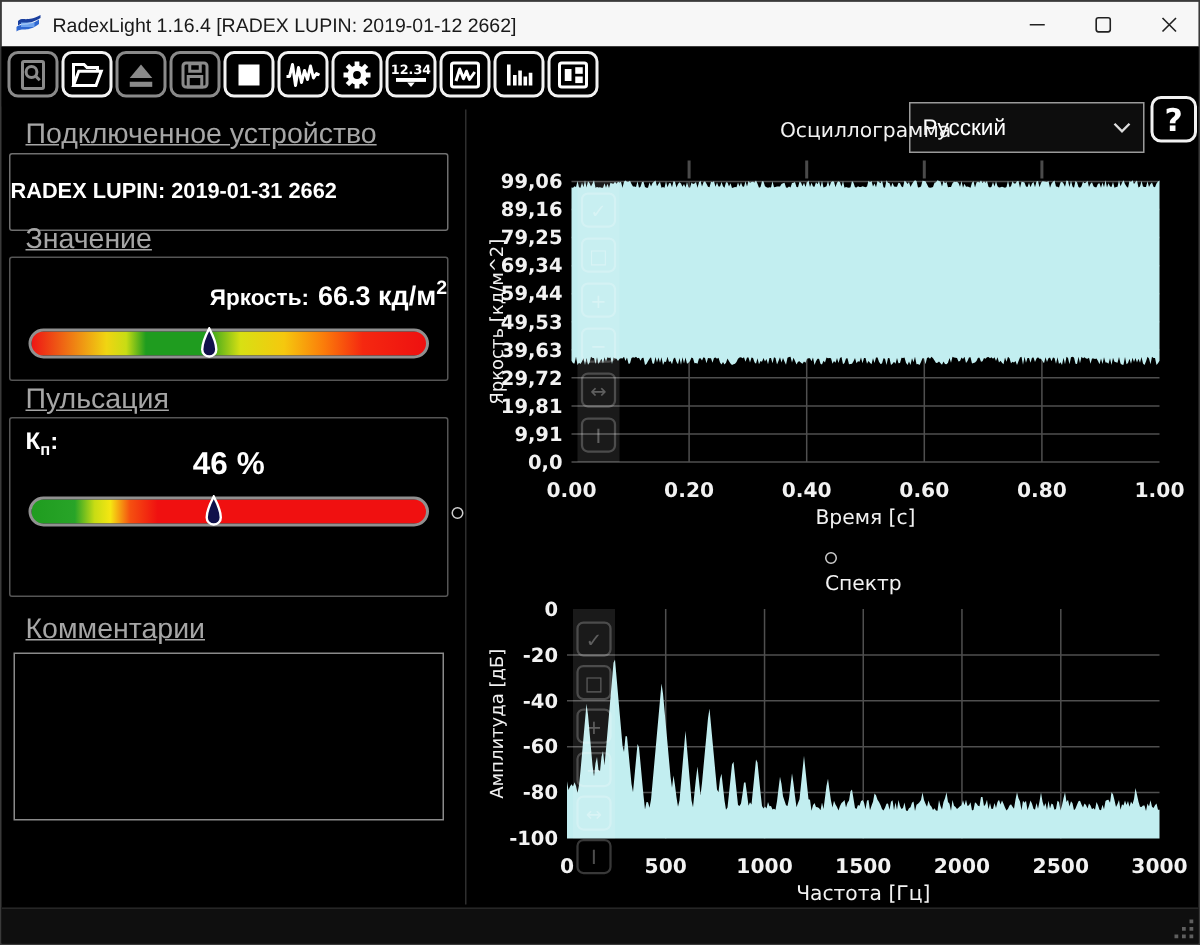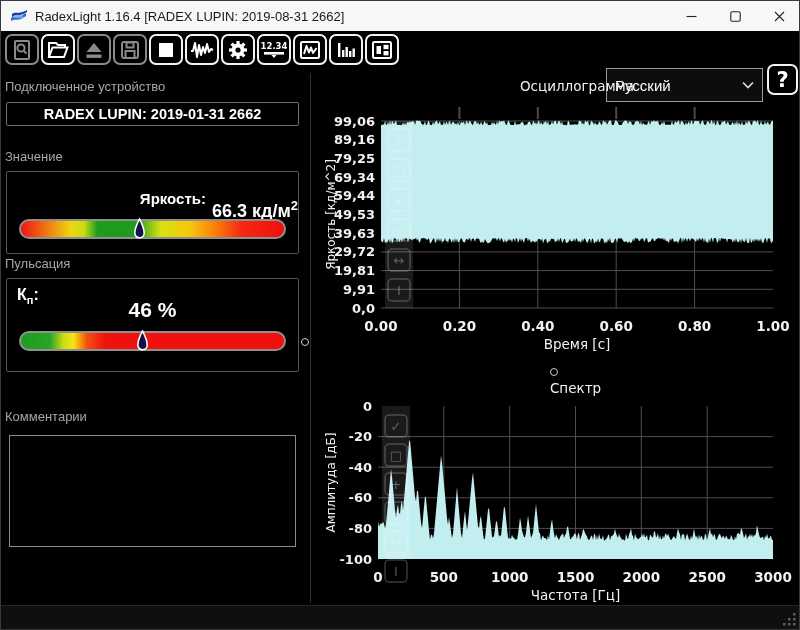--- a/index.html
+++ b/index.html
@@ -15,34 +15,34 @@
 
   
   .toolbar { position:absolute; left:0; top:30px; width:800px; height:40px; background:#000; }
   .tb { position:absolute; top:3px; width:34px; height:31px; background:#000; border:2px solid #f2f2f2; border-radius:7px; color:#fff; display:flex; align-items:center; justify-content:center; cursor:pointer; }
   .tb.dim { border-color:#8a8a8a; color:#8a8a8a; }
   .lang { position:absolute; left:605px; top:37px; width:157px; height:25px; background:#0d0d0d; border:1px solid #9a9a9a; color:#fff; font-size:15px; display:flex; align-items:center; padding:16px 8px; cursor:pointer; }
   .lang .chev { margin-left:auto; }
   .help { position:absolute; left:766px; top:33px; width:31px; height:31px; background:#000; border:2px solid #f2f2f2; border-radius:7px; color:#fff; font-size:21px; font-weight:bold; font-family:"DejaVu Sans", sans-serif; display:flex; align-items:center; justify-content:center; cursor:pointer; }
 
   
-  .sec-header { position:absolute; left:4px; font-size:13px; color:#a6a6a6; }
+  .sec-header { position:absolute; left:16px; font-size:19px; color:#a6a6a6;text-decoration:underline; }
   .panel-box { position:absolute; left:5px; width:293px; background:#000; border:1px solid #555; border-radius:2px; }
-  #device-box { top:101px; height:24px; border-color:#6f6f6f; display:flex; align-items:center; justify-content:center; }
+  #device-box { top:101px; height:52px; border-color:#6f6f6f; display:flex; align-items:center; justify-content:flex-start; }
   #device-box span { color:#fff; font-weight:bold; font-size:14.5px; }
   #value-box { top:170px; height:83px; }
   .val-row { display:flex; justify-content:flex-end; align-items:flex-end; margin-top:11px; gap:6px; }
   .val-label { color:#fff; font-weight:bold; font-size:15px; }
-  .val-num { color:#fff; font-weight:bold; font-size:18px; position:relative; top:15px; }
+  .val-num { color:#fff; font-weight:bold; font-size:18px; position:relative; top:1px; }
   .val-num sup { font-size:13px; }
   .slider { position:absolute; left:12px; right:12px; height:20px; border:2px solid #909090; border-radius:10px; }
   #lum-slider { top:47px; background:linear-gradient(90deg,#ee1515 0%,#f0d512 19%,#c8dc14 24%,#1f9c1f 29%,#1f9c1f 44%,#d8e013 53%,#f5c80e 64%,#fb7d0a 74%,#f52810 84%,#ee1010 100%); }
   #pul-slider { top:52px; background:linear-gradient(90deg,#1f9c1f 0%,#28a428 11%,#c8dc14 16%,#f5e612 20%,#f55010 25%,#f01010 32%,#f01010 100%); }
   .drop { position:absolute; top:-3px; }
-  #pulse-box { top:277px; height:94px; }
+  #pulse-box { top:277px; height:120px; }
   .kp-label { position:absolute; left:10px; top:7px; color:#fff; font-weight:bold; font-size:16px; }
   .kp-label sub { font-size:11px; }
   .kp-value { position:absolute; left:0; right:0; top:19px; text-align:center; color:#fff; font-weight:bold; font-size:21px; }
   .freq { position:absolute; left:0; right:0; top:87px; text-align:center; color:#fff; font-weight:bold; font-size:15px; }
   #comments-box { position:absolute; left:8px; top:434px; width:287px; height:112px; background:transparent; border:1px solid #8a8a8a; color:#ddd; font-family:"Liberation Sans", sans-serif; font-size:13px; resize:none; outline:none; }
 
   
   .vsplit { position:absolute; left:309px; top:72px; width:1px; height:530px; background:#2e2e2e; }
   .split-dot { position:absolute; width:8px; height:8px; border:1.5px solid #cfcfcf; border-radius:50%; background:transparent; cursor:pointer; }
 
@@ -57,21 +57,21 @@
 </style>
 </head>
 <body>
 
 <div class="titlebar">
   <svg class="appicon" width="18" height="15" viewBox="0 0 18 15">
     <path d="M1 9 C4 6 7 10 16 4 L16 7 C8 13 5 9 1 12 Z" fill="#2e67d1"></path>
     <path d="M2 5 C5 2 8 6 17 1 L17 3 C9 8 6 5 2 8 Z" fill="#1a3f9e"></path>
     <rect x="4" y="6" width="9" height="3" fill="#7fb3f5" opacity="0.8"></rect>
   </svg>
-  <span class="title-text">RadexLight 1.16.4 [RADEX LUPIN: 2019-08-31 2662]</span>
+  <span class="title-text">RadexLight 1.16.4 [RADEX LUPIN: 2019-01-12 2662]</span>
   <div class="wc">
     <div class="wc-btn">
       <svg width="11" height="11" viewBox="0 0 11 11">
           <line x1="0.5" y1="5.5" x2="10.5" y2="5.5" stroke="#222" stroke-width="1.1"></line>
         </svg>
     </div>
     <div class="wc-btn">
       <svg width="11" height="11" viewBox="0 0 11 11">
           <rect x="0.8" y="0.8" width="9.4" height="9.4" rx="1.5" fill="none" stroke="#222" stroke-width="1.1"></rect>
         </svg>

